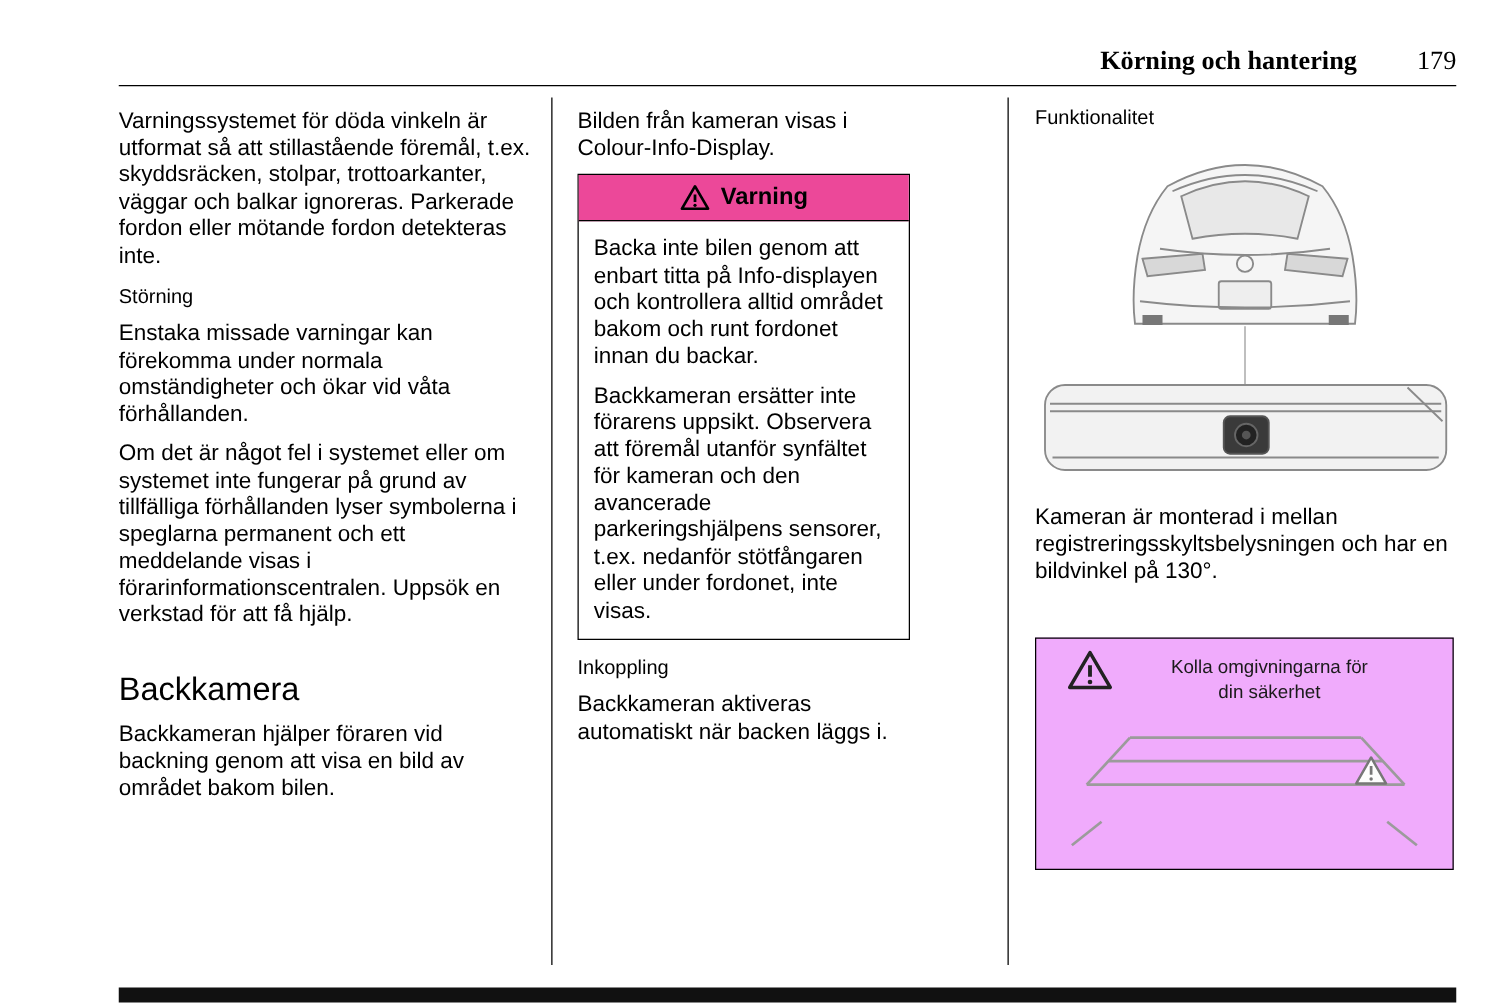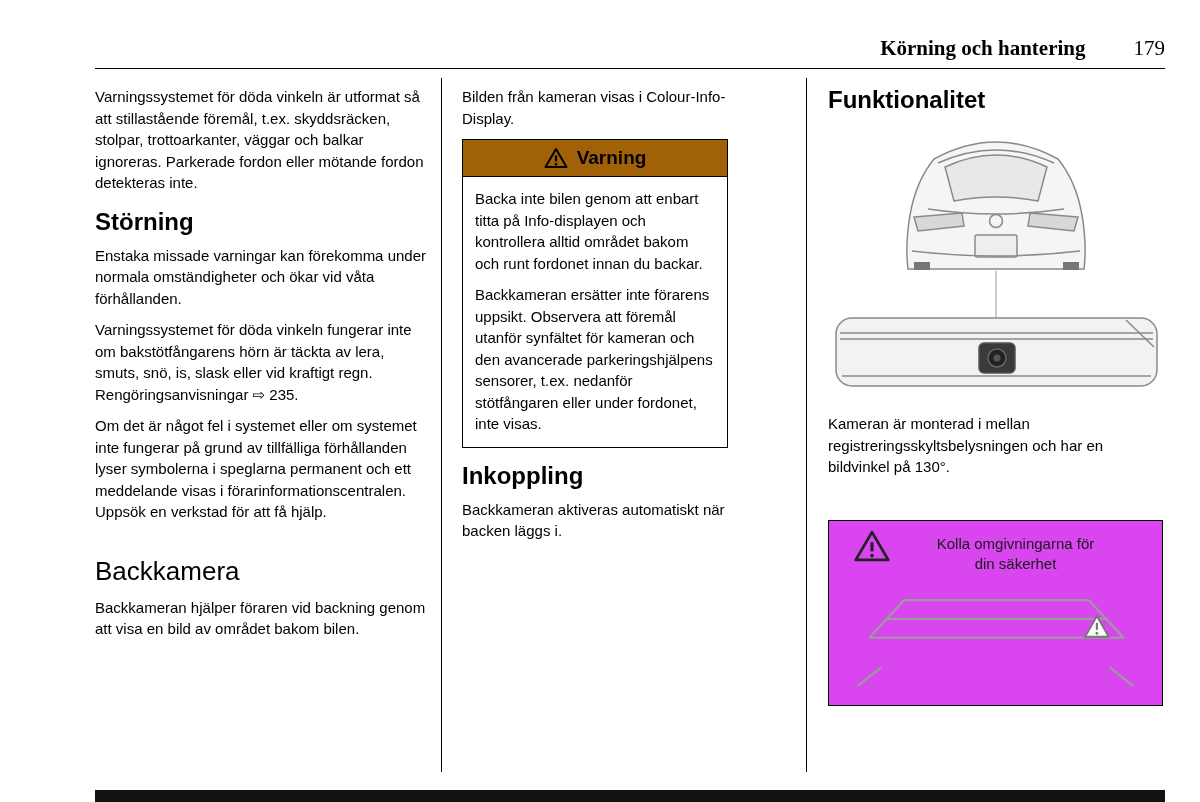--- a/index.html
+++ b/index.html
@@ -26,40 +26,40 @@
 
   .divider { position: absolute; top: 78px; height: 694px; width: 1px; background: #000; }
   .divider-1 { left: 441px; }
   .divider-2 { left: 806px; }
 
   .col { position: absolute; top: 82px; }
   .col-1 { left: 95px;  width: 331px; }
   .col-2 { left: 462px; width: 266px; }
   .col-3 { left: 828px; width: 337px; }
 
-  .body-text { font-size: 15px; line-height: 21.5px; margin: 0 0 10px 0; }
+  .body-text { font-size: 18px; line-height: 21.5px; margin: 0 0 10px 0; }
   .first { margin-top: 4px; }
-  .section-heading { font-size: 24px; font-weight: bold; margin: 14px 0 9px 0; }
+  .section-heading { font-size: 16px; font-weight: normal; margin: 14px 0 9px 0; }
   .section-heading.fh { margin-top: 4px; }
   .big-heading { font-size: 26px; font-weight: normal; margin: 33px 0 10px 0; }
 
   .warnbox { border: 1px solid #000; margin: 6px 0 14px 0; }
   .warnbox-header {
-    background: #a16207; border-bottom: 1px solid #000; height: 36px;
+    background: #ec4899; border-bottom: 1px solid #000; height: 36px;
     display: flex; align-items: center; justify-content: center; gap: 9px;
   }
   .warnbox-title { font-size: 19px; font-weight: bold; }
   .warnbox-body { padding: 11px 12px 2px 12px; }
 
   .illustration { display: block; margin: 2px 0 6px 0; }
 
   .camera-display {
     position: relative; width: 335px; height: 186px;
     border: 1.5px solid #000; margin-top: 42px;
-    background: #d946ef; box-sizing: border-box;
+    background: #f0abfc; box-sizing: border-box;
   }
   .display-tri { position: absolute; top: 8px; left: 24px; }
   .display-msg {
     position: absolute; top: 13px; left: 48px; right: 8px;
     text-align: center; font-size: 15px; line-height: 20px; color: #1a1a1a;
   }
   .display-lines { position: absolute; inset: 0; width: 100%; height: 100%; }
 
   .bottom-bar {
     position: absolute; left: 95px; width: 1070px; top: 790px; height: 12px;
@@ -77,21 +77,20 @@
   </div>
   <div class="header-rule"></div>
 
   <div class="divider divider-1"></div>
   <div class="divider divider-2"></div>
 
   <div class="col col-1">
     <p class="body-text first">Varningssystemet för döda vinkeln är utformat så att stillastående föremål, t.ex. skyddsräcken, stolpar, trottoarkanter, väggar och balkar ignoreras. Parkerade fordon eller mötande fordon detekteras inte.</p>
     <h3 class="section-heading">Störning</h3>
     <p class="body-text">Enstaka missade varningar kan förekomma under normala omständigheter och ökar vid våta förhållanden.</p>
-    <p class="body-text">Varningssystemet för döda vinkeln fungerar inte om bakstötfångarens hörn är täckta av lera, smuts, snö, is, slask eller vid kraftigt regn. Rengöringsanvisningar ⇨ 235.</p>
     <p class="body-text">Om det är något fel i systemet eller om systemet inte fungerar på grund av tillfälliga förhållanden lyser symbolerna i speglarna permanent och ett meddelande visas i förarinformationscentralen. Uppsök en verkstad för att få hjälp.</p>
     <h2 class="big-heading">Backkamera</h2>
     <p class="body-text">Backkameran hjälper föraren vid backning genom att visa en bild av området bakom bilen.</p>
   </div>
 
   <div class="col col-2">
     <p class="body-text first">Bilden från kameran visas i Colour-Info-Display.</p>
 
     <div class="warnbox">
       <div class="warnbox-header">

